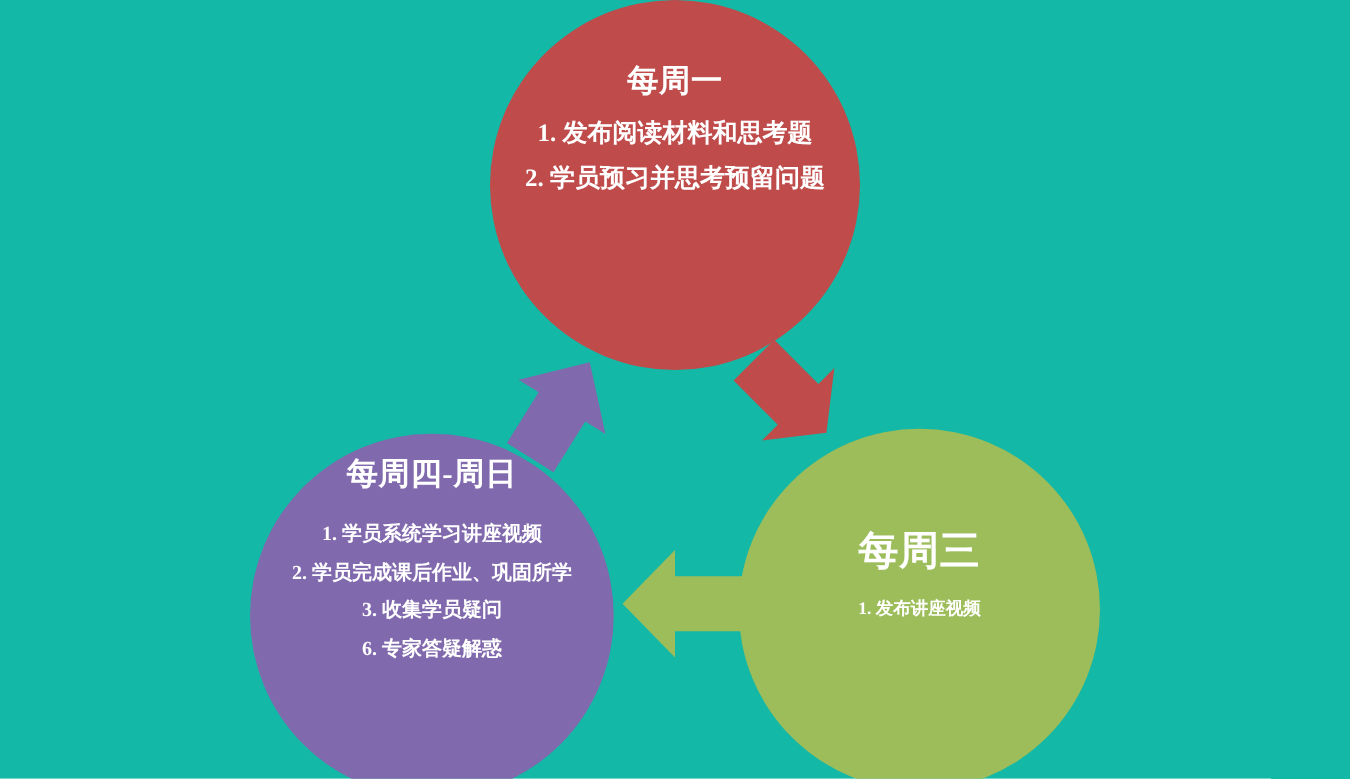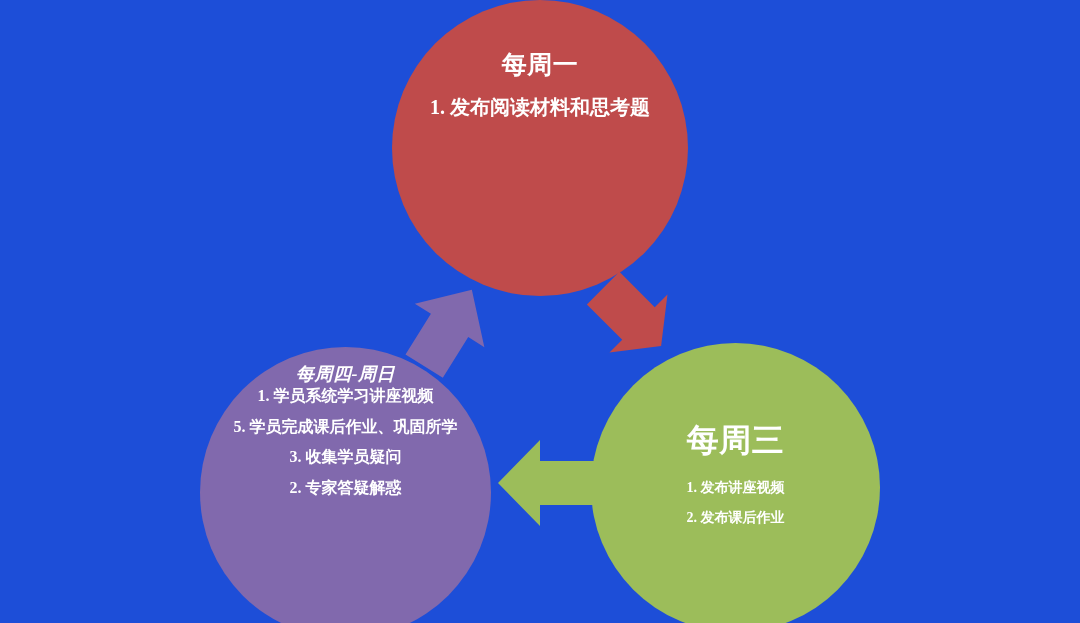--- a/index.html
+++ b/index.html
@@ -10,21 +10,21 @@
   body {
     width: 1080px;
     height: 623px;
     overflow: hidden;
     font-family: "Liberation Serif", "DejaVu Serif", serif;
   }
   #stage {
     position: relative;
     width: 1080px;
     height: 623px;
-    background: #1d4ed8;
+    background: #14b8a6;
   }
   .circle {
     position: absolute;
     border-radius: 50%;
     box-sizing: border-box;
     display: flex;
     flex-direction: column;
     align-items: center;
     justify-content: flex-start;
     color: #ffffff;
@@ -82,21 +82,21 @@
 
   
   #circle-thusun {
     left: 200px;
     top: 347px;
     width: 291px;
     height: 291px;
     background: #8169ad;
     padding-top: 15px;
   }
-  #circle-thusun .node-title { font-size: 18px; margin-bottom: 0; font-style: italic; }
+  #circle-thusun .node-title { font-size: 25px; margin-bottom: 23px; }
   #circle-thusun .node-item {
     font-size: 16px;
     margin-bottom: 11px;
   }
   #circle-thusun .node-item.wrap {
     width: 236px;
     text-indent: -20px;
     padding-left: 20px;
   }
   #circle-thusun .node-item.nowrap { white-space: nowrap; text-align: center; }
@@ -108,38 +108,38 @@
 </style>
 </head>
 <body>
 
 <div id="stage">
 
   <div class="circle" id="circle-monday">
     <div class="node-title">每周一</div>
     <div class="node-items">
       <div class="node-item">1. 发布阅读材料和思考题</div>
+      <div class="node-item">2. 学员预习并思考预留问题</div>
     </div>
   </div>
 
   <div class="circle" id="circle-wednesday">
     <div class="node-title">每周三</div>
     <div class="node-items">
       <div class="node-item">1. 发布讲座视频</div>
-      <div class="node-item">2. 发布课后作业</div>
     </div>
   </div>
 
   <div class="circle" id="circle-thusun">
     <div class="node-title">每周四-周日</div>
     <div class="node-items">
       <div class="node-item wrap">1. 学员系统学习讲座视频</div>
-      <div class="node-item wrap">5. 学员完成课后作业、巩固所学</div>
+      <div class="node-item wrap">2. 学员完成课后作业、巩固所学</div>
       <div class="node-item nowrap">3. 收集学员疑问</div>
-      <div class="node-item nowrap">2. 专家答疑解惑</div>
+      <div class="node-item nowrap">6. 专家答疑解惑</div>
     </div>
   </div>
 
   <svg class="arrow-svg" id="arrow-red" width="120" height="115" viewBox="0 0 120 115">
     <g transform="rotate(45 60 57)">
       <polygon points="22,34 72,34 72,16 104,57 72,98 72,80 22,80" fill="#bf4b4b"></polygon>
     </g>
   </svg>
 
   <svg class="arrow-svg" id="arrow-green" width="112" height="110" viewBox="0 0 112 110">

